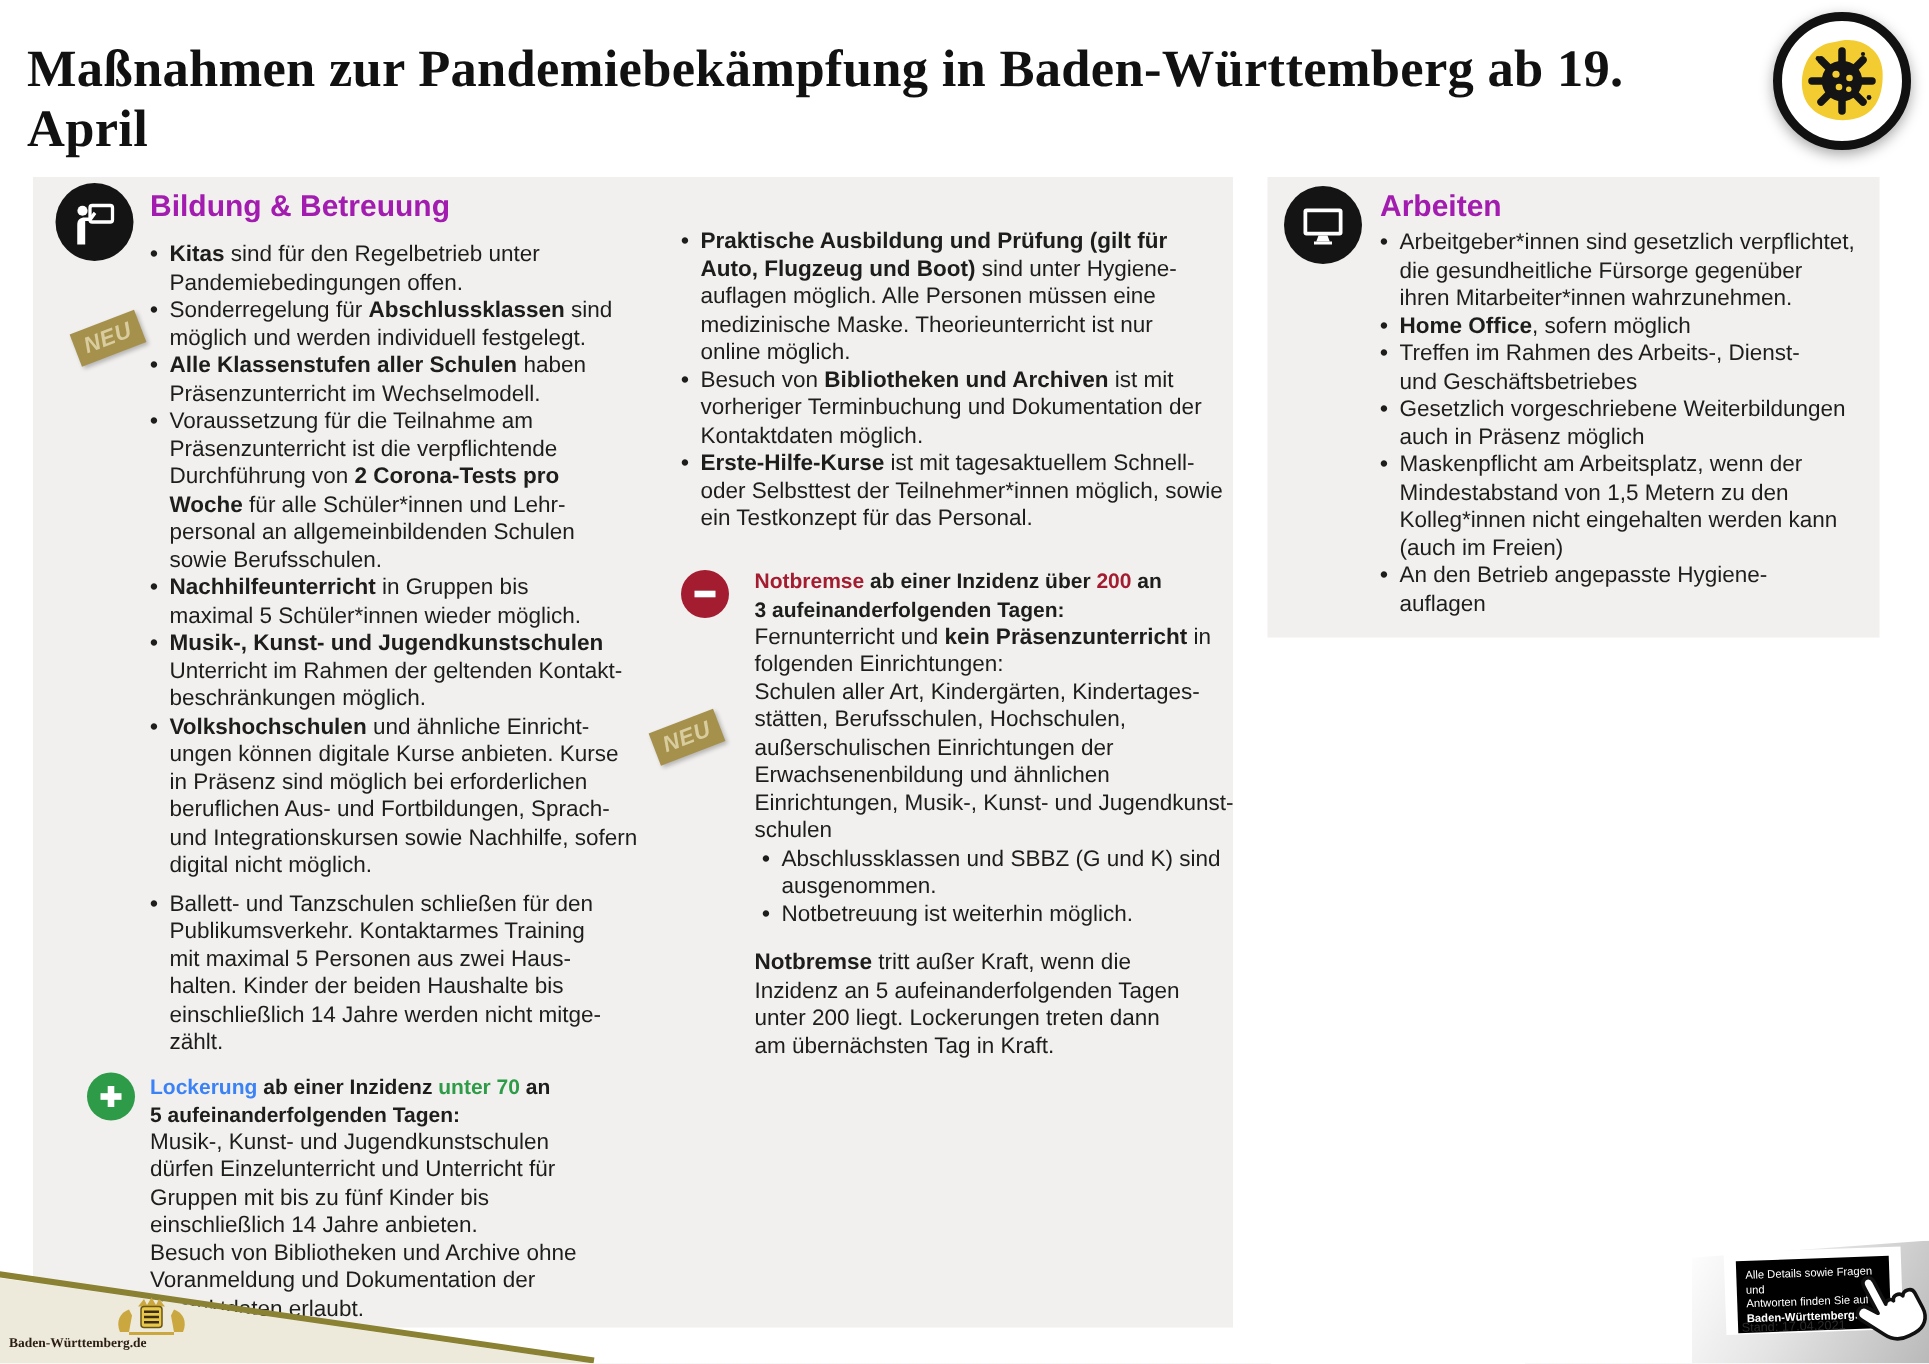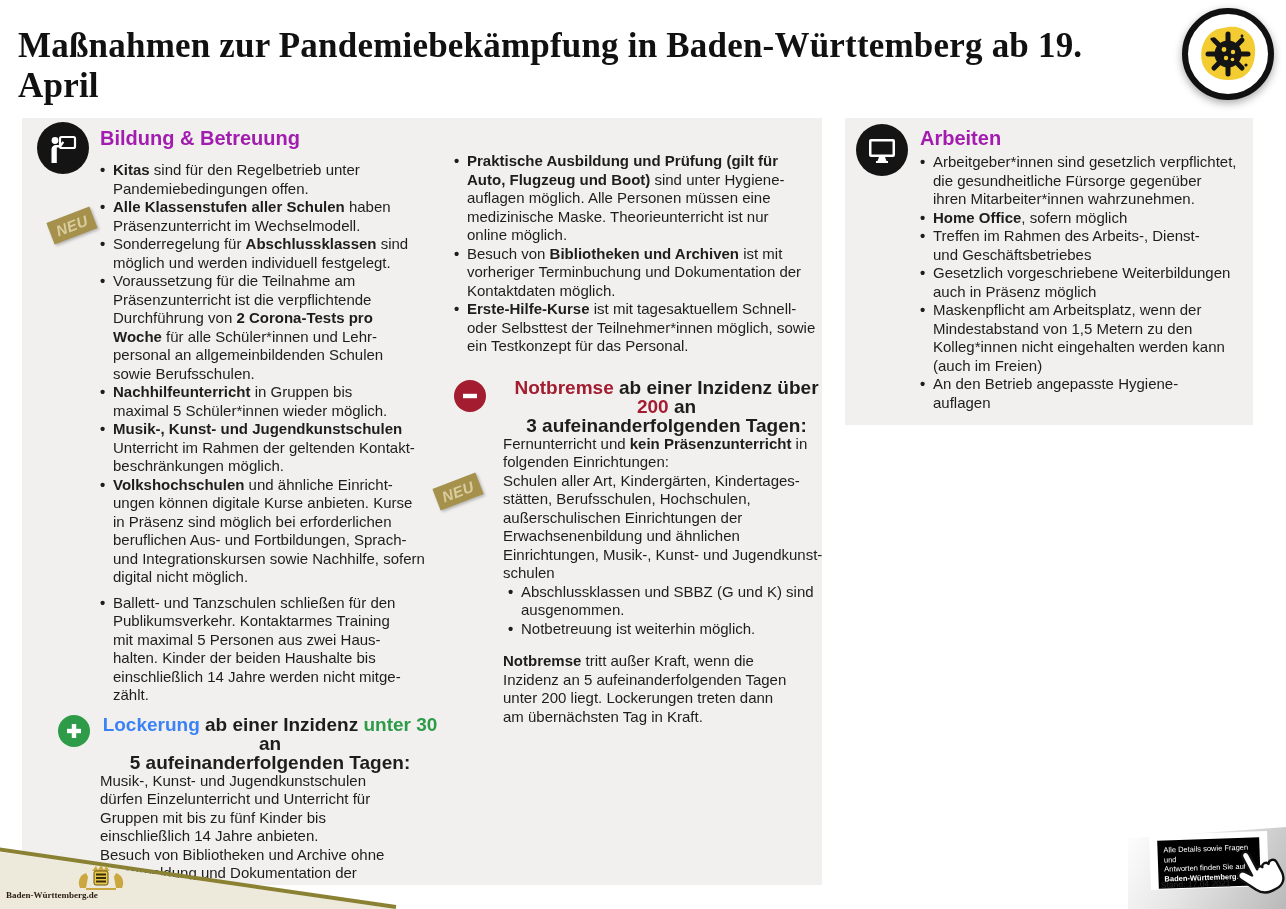--- a/index.html
+++ b/index.html
@@ -25,21 +25,21 @@
   #col1{left:100px;top:127px;width:340px;}
   #col2{left:454px;top:152px;width:376px;}
   #col3{left:920px;top:127px;width:333px;}
   h2.section{margin:0 0 12px 0;font-size:20px;line-height:22px;font-weight:700;color:#a21caf;}
   #col3 h2.section{margin-bottom:4px;}
   .li{position:relative;padding-left:13px;white-space:pre-line;}
   .li::before{content:"\2022";position:absolute;left:0;top:0;font-weight:700;}
   .gap-top{margin-top:7px;}
   
   .lockerung{position:relative;margin-top:10px;}
-  .rule-head{font-size:19px;line-height:19px;font-weight:700;white-space:pre-line;text-align:center;}
+  .rule-head{font-size:14px;line-height:19px;font-weight:700;white-space:pre-line;}
   .rule-body{white-space:pre-line;}
   .status-circle{position:absolute;width:32px;height:32px;border-radius:50%;
                  display:flex;align-items:center;justify-content:center;}
   #circle-plus{left:-42px;top:0;background:#2e9b49;}
   
   .notbremse{position:relative;margin-left:49px;margin-top:22px;}
   #circle-minus{left:-49px;top:2px;background:#a31c30;}
   .nb-para{white-space:pre-line;}
   .nb-sub{position:relative;padding-left:16px;margin-left:2px;white-space:pre-line;}
   .nb-sub::before{content:"\2022";position:absolute;left:3px;top:0;font-weight:700;}
@@ -112,24 +112,24 @@
     <rect x="4.5" y="6.5" width="21" height="13" fill="#141414"></rect>
     <path d="M12 22 L18 22 L19.5 26 L10.5 26 Z" fill="#fff"></path>
     <rect x="9" y="26" width="12" height="2" fill="#fff"></rect>
   </svg>
 </div>
 
 <div id="col1" class="col">
   <h2 class="section">Bildung &amp; Betreuung</h2>
   <div class="li"><span style="font-weight: 700;">Kitas</span><span> sind für den Regelbetrieb unter
 Pandemiebedingungen offen.</span></div>
+  <div class="li"><span>Sonderregelung für </span><span style="font-weight: 700;">Abschlussklassen</span><span> sind
+möglich und werden individuell festgelegt.</span></div>
   <div class="li"><span style="font-weight: 700;">Alle Klassenstufen aller Schulen</span><span> haben
 Präsenzunterricht im Wechselmodell.</span></div>
-  <div class="li"><span>Sonderregelung für </span><span style="font-weight: 700;">Abschlussklassen</span><span> sind
-möglich und werden individuell festgelegt.</span></div>
   <div class="li"><span>Voraussetzung für die Teilnahme am
 Präsenzunterricht ist die verpflichtende
 Durchführung von </span><span style="font-weight: 700;">2 Corona-Tests pro
 Woche</span><span> für alle Schüler*innen und Lehr-
 personal an allgemeinbildenden Schulen
 sowie Berufsschulen.</span></div>
   <div class="li"><span style="font-weight: 700;">Nachhilfeunterricht</span><span> in Gruppen bis
 maximal 5 Schüler*innen wieder möglich.</span></div>
   <div class="li"><span style="font-weight: 700;">Musik-, Kunst- und Jugendkunstschulen</span><span>
 Unterricht im Rahmen der geltenden Kontakt-
@@ -147,21 +147,21 @@
 einschließlich 14 Jahre werden nicht mitge-
 zählt.</span></div>
 
   <div class="lockerung">
     <div id="circle-plus" class="status-circle">
       <svg width="18" height="18" viewBox="0 0 18 18">
         <rect x="2" y="6.8" width="14" height="4.4" fill="#fff"></rect>
         <rect x="6.8" y="2" width="4.4" height="14" fill="#fff"></rect>
       </svg>
     </div>
-    <div class="rule-head"><span style="font-weight: 700; color: #3b82f6;">Lockerung</span><span style="font-weight: 700;"> ab einer Inzidenz </span><span style="font-weight: 700; color: rgb(46, 155, 73);">unter 30</span><span style="font-weight: 700;"> an
+    <div class="rule-head"><span style="font-weight: 700; color: #3b82f6;">Lockerung</span><span style="font-weight: 700;"> ab einer Inzidenz </span><span style="font-weight: 700; color: rgb(46, 155, 73);">unter 70</span><span style="font-weight: 700;"> an
 5 aufeinanderfolgenden Tagen:</span></div>
     <div class="rule-body">Musik-, Kunst- und Jugendkunstschulen
 dürfen Einzelunterricht und Unterricht für
 Gruppen mit bis zu fünf Kinder bis
 einschließlich 14 Jahre anbieten.
 Besuch von Bibliotheken und Archive ohne
 Voranmeldung und Dokumentation der
 Kontaktdaten erlaubt.</div>
   </div>
 </div>

